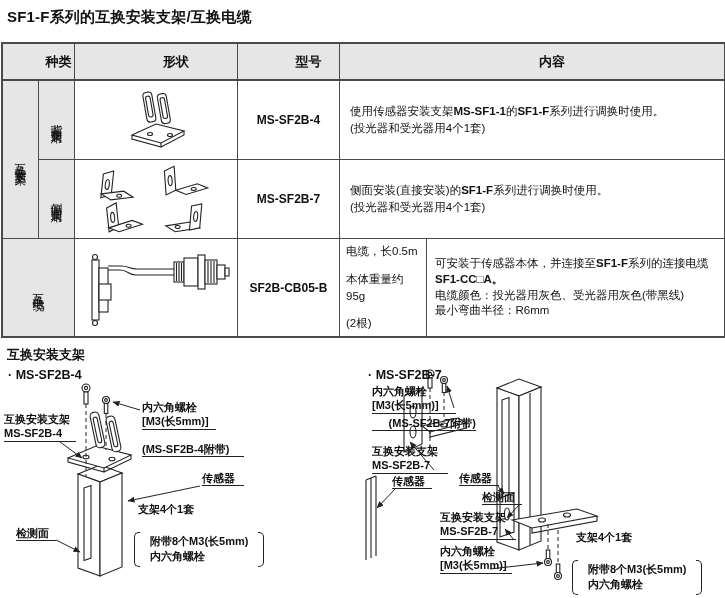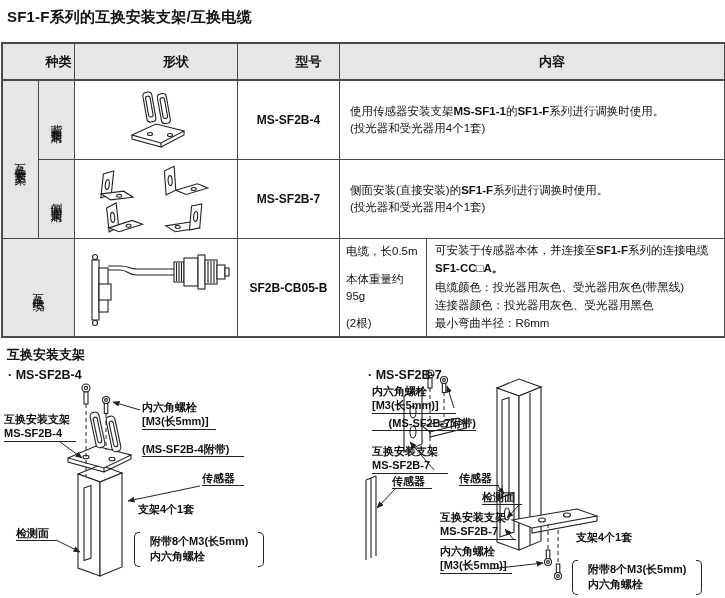--- a/index.html
+++ b/index.html
@@ -19,21 +19,21 @@
   .gray{background:var(--cell-bg,#e6e6e6);}
   .vert{writing-mode:vertical-rl;text-orientation:upright;letter-spacing:2px;font-size:12px;line-height:1;}
   .model{font-weight:bold;font-size:12px;}
   .content{flex-direction:column;align-items:flex-start;justify-content:center;
            padding:6px 10px;font-size:11.5px;line-height:1.5;}
   .dline{white-space:nowrap;}
   .cableCell{display:flex;flex-direction:row;align-items:stretch;padding:0;}
   .cableSpec{width:87px;border-right:1px solid var(--border,#4a4a4a);box-sizing:border-box;
              display:flex;flex-direction:column;justify-content:space-between;padding:4px 6px;
              font-size:11.5px;line-height:1.45;}
-  .cableDesc{flex:1;display:flex;flex-direction:column;justify-content:space-between;
+  .cableDesc{flex:1;display:flex;flex-direction:column;justify-content:center;
              padding:4px 8px;font-size:11.5px;line-height:1.38;}
 
   
   .sec-title{position:absolute;left:7px;top:346px;font-size:13px;font-weight:bold;}
   .diag{position:absolute;top:362px;height:236px;}
   .diag svg{position:absolute;left:0;top:0;}
   .dhead{position:absolute;font-size:12.5px;font-weight:bold;white-space:nowrap;}
   .lbl{position:absolute;font-size:11px;font-weight:bold;line-height:1.3;white-space:nowrap;z-index:2;}
   .lbl div{white-space:nowrap;}
   .ul{border-bottom:1.2px solid #222;padding-bottom:0;}
@@ -144,21 +144,20 @@
     <div class="c cableCell noR noB" style="grid-column:5;grid-row:4;">
       <div class="cableSpec">
         <div>电缆，长0.5m</div>
         <div>本体重量约95g</div>
         <div>(2根)</div>
       </div>
       <div class="cableDesc">
         <div class="dline"><span>可安装于传感器本体，并连接至</span><b>SF1-F</b><span>系列的连接电缆</span></div>
         <div class="dline"><b>SF1-CC□A。</b></div>
         <div class="dline">电缆颜色：投光器用灰色、受光器用灰色(带黑线)</div>
-        <div class="dline">连接器颜色：投光器用灰色、受光器用黑色</div>
         <div class="dline">最小弯曲半径：R6mm</div>
       </div>
     </div>
   </div>
 
   <div class="sec-title">互换安装支架</div>
 
   <div class="diag" style="left:0;width:362px;">
     <svg width="362" height="236" viewBox="0 0 362 236">
       <defs>

